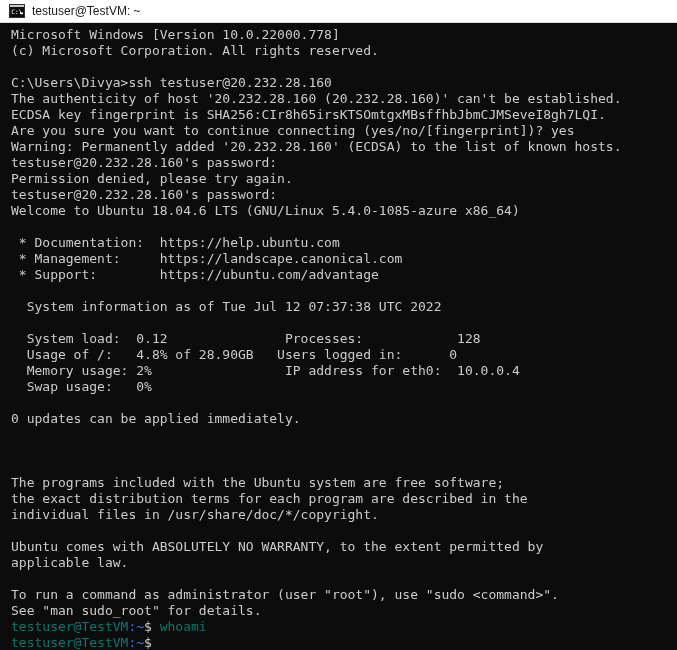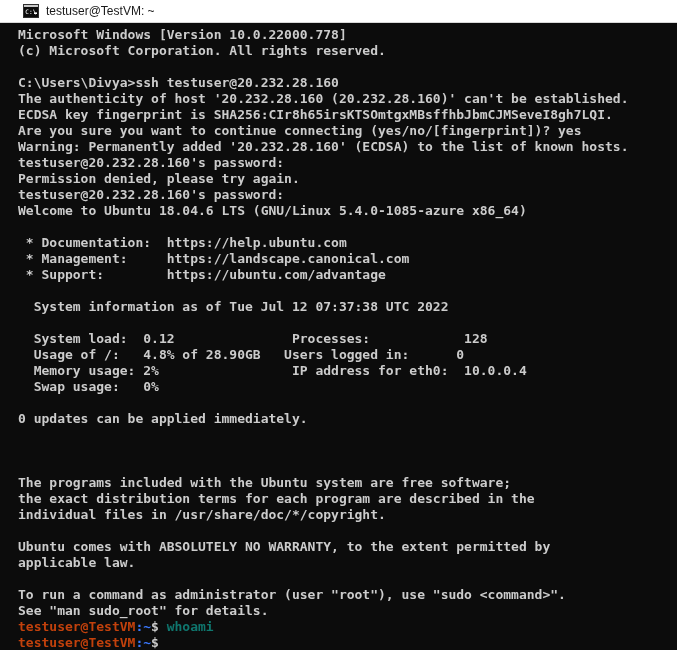--- a/index.html
+++ b/index.html
@@ -25,21 +25,21 @@
   }
 
   
   #titlebar {
     height: 23px;
     min-height: 23px;
     background: #ffffff;
     border-bottom: 1px solid #d8d8d8;
     display: flex;
     align-items: center;
-    padding-left: 23px;
+    padding-left: 9px;
     box-sizing: border-box;
   }
   #titlebar .tb-icon {
     width: 16px;
     height: 14px;
     margin-right: 7px;
     flex: 0 0 auto;
     display: block;
   }
   #titlebar .tb-title {
@@ -52,38 +52,37 @@
   }
 
   
   #terminal {
     flex: 1 1 auto;
     background: #0c0c0c;
     color: #cccccc;
     font-family: "DejaVu Sans Mono", "Liberation Mono", monospace;
     font-size: 13px;
     line-height: 16px;
-    padding: 4px 0 0 18px;
+    padding: 4px 0 0 11px;
     box-sizing: border-box;
     overflow: hidden;
     white-space: pre;
     letter-spacing: 0px;
-    font-weight: bold;
   }
   .line {
     height: 16px;
     line-height: 16px;
     white-space: pre;
     font-size: 13px;
     color: #cccccc;
   }
   .line.blank { color: transparent; }
 
   
-  .seg-user  { color: #c2410c; }
+  .seg-user  { color: #0f766e; }
   .seg-path  { color: #3b78ff; }
   .seg-dollar{ color: #cccccc; }
   .seg-cmd   { color: #0f766e; }
 </style>
 </head>
 <body>
 
 <div id="window">
 
   <div id="titlebar">

